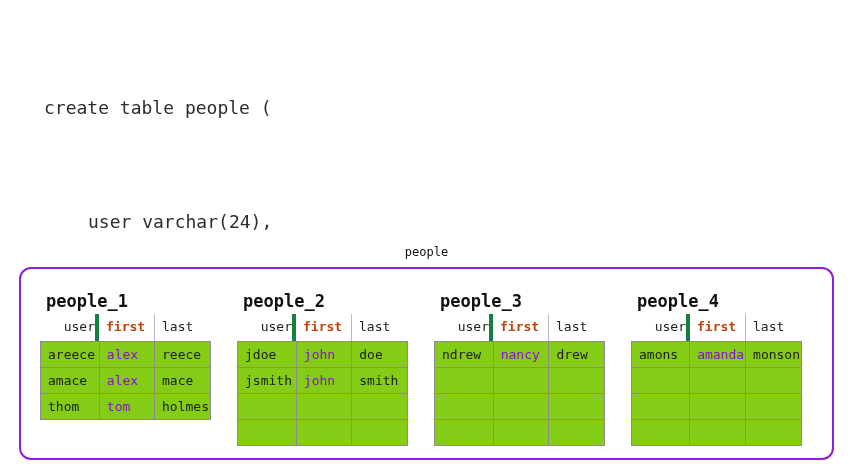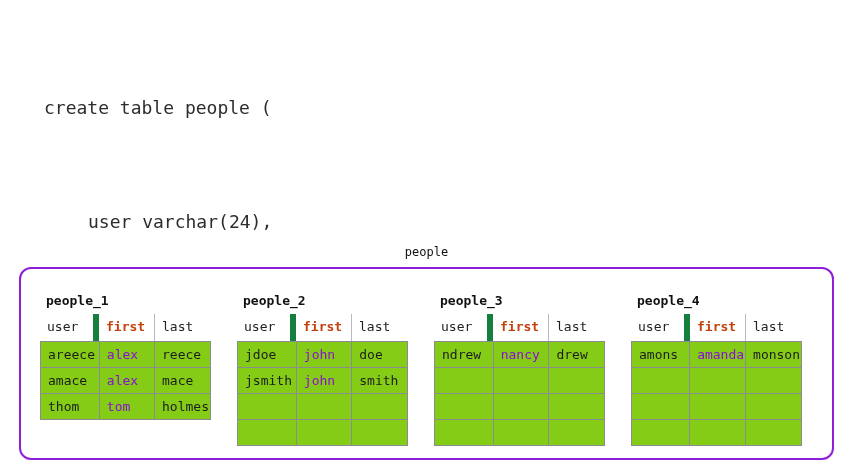--- a/index.html
+++ b/index.html
@@ -39,39 +39,39 @@
     border-radius: 12px;
     background: #ffffff;
   }
   .shard-tables {
     display: flex;
     justify-content: space-between;
     padding: 24px 30px 0 19px;
   }
   .shard { width: 171px; }
   .shard-title {
-    font-size: 13px;
+    font-size: 17px;
     font-weight: bold;
     color: #111111;
     line-height: 16px;
     margin-bottom: 5px;
     padding-left: 6px;
   }
   .header-row {
     display: flex;
     height: 27px;
   }
   .header-cell {
     height: 27px;
     line-height: 26px;
     font-size: 13px;
     color: #222222;
     padding-left: 7px;
   }
-  .header-cell.c0 { width: 59px; border-right: 6px solid #15803d; }
+  .header-cell.c0 { width: 59px; border-right: 4px solid #15803d; text-align: right; }
   .header-cell.c1 { width: 56px; border-right: 1px solid #b9b9c3; }
   .header-cell.c2 { width: 56px; }
   .header-cell.key { color: #c2410c; font-weight: bold; }
 
   table.body-grid { border-collapse: collapse; }
   table.body-grid td {
     border: 1px solid #8b8b94;
     background: #84cc16;
     height: 26px;
     font-size: 13px;

